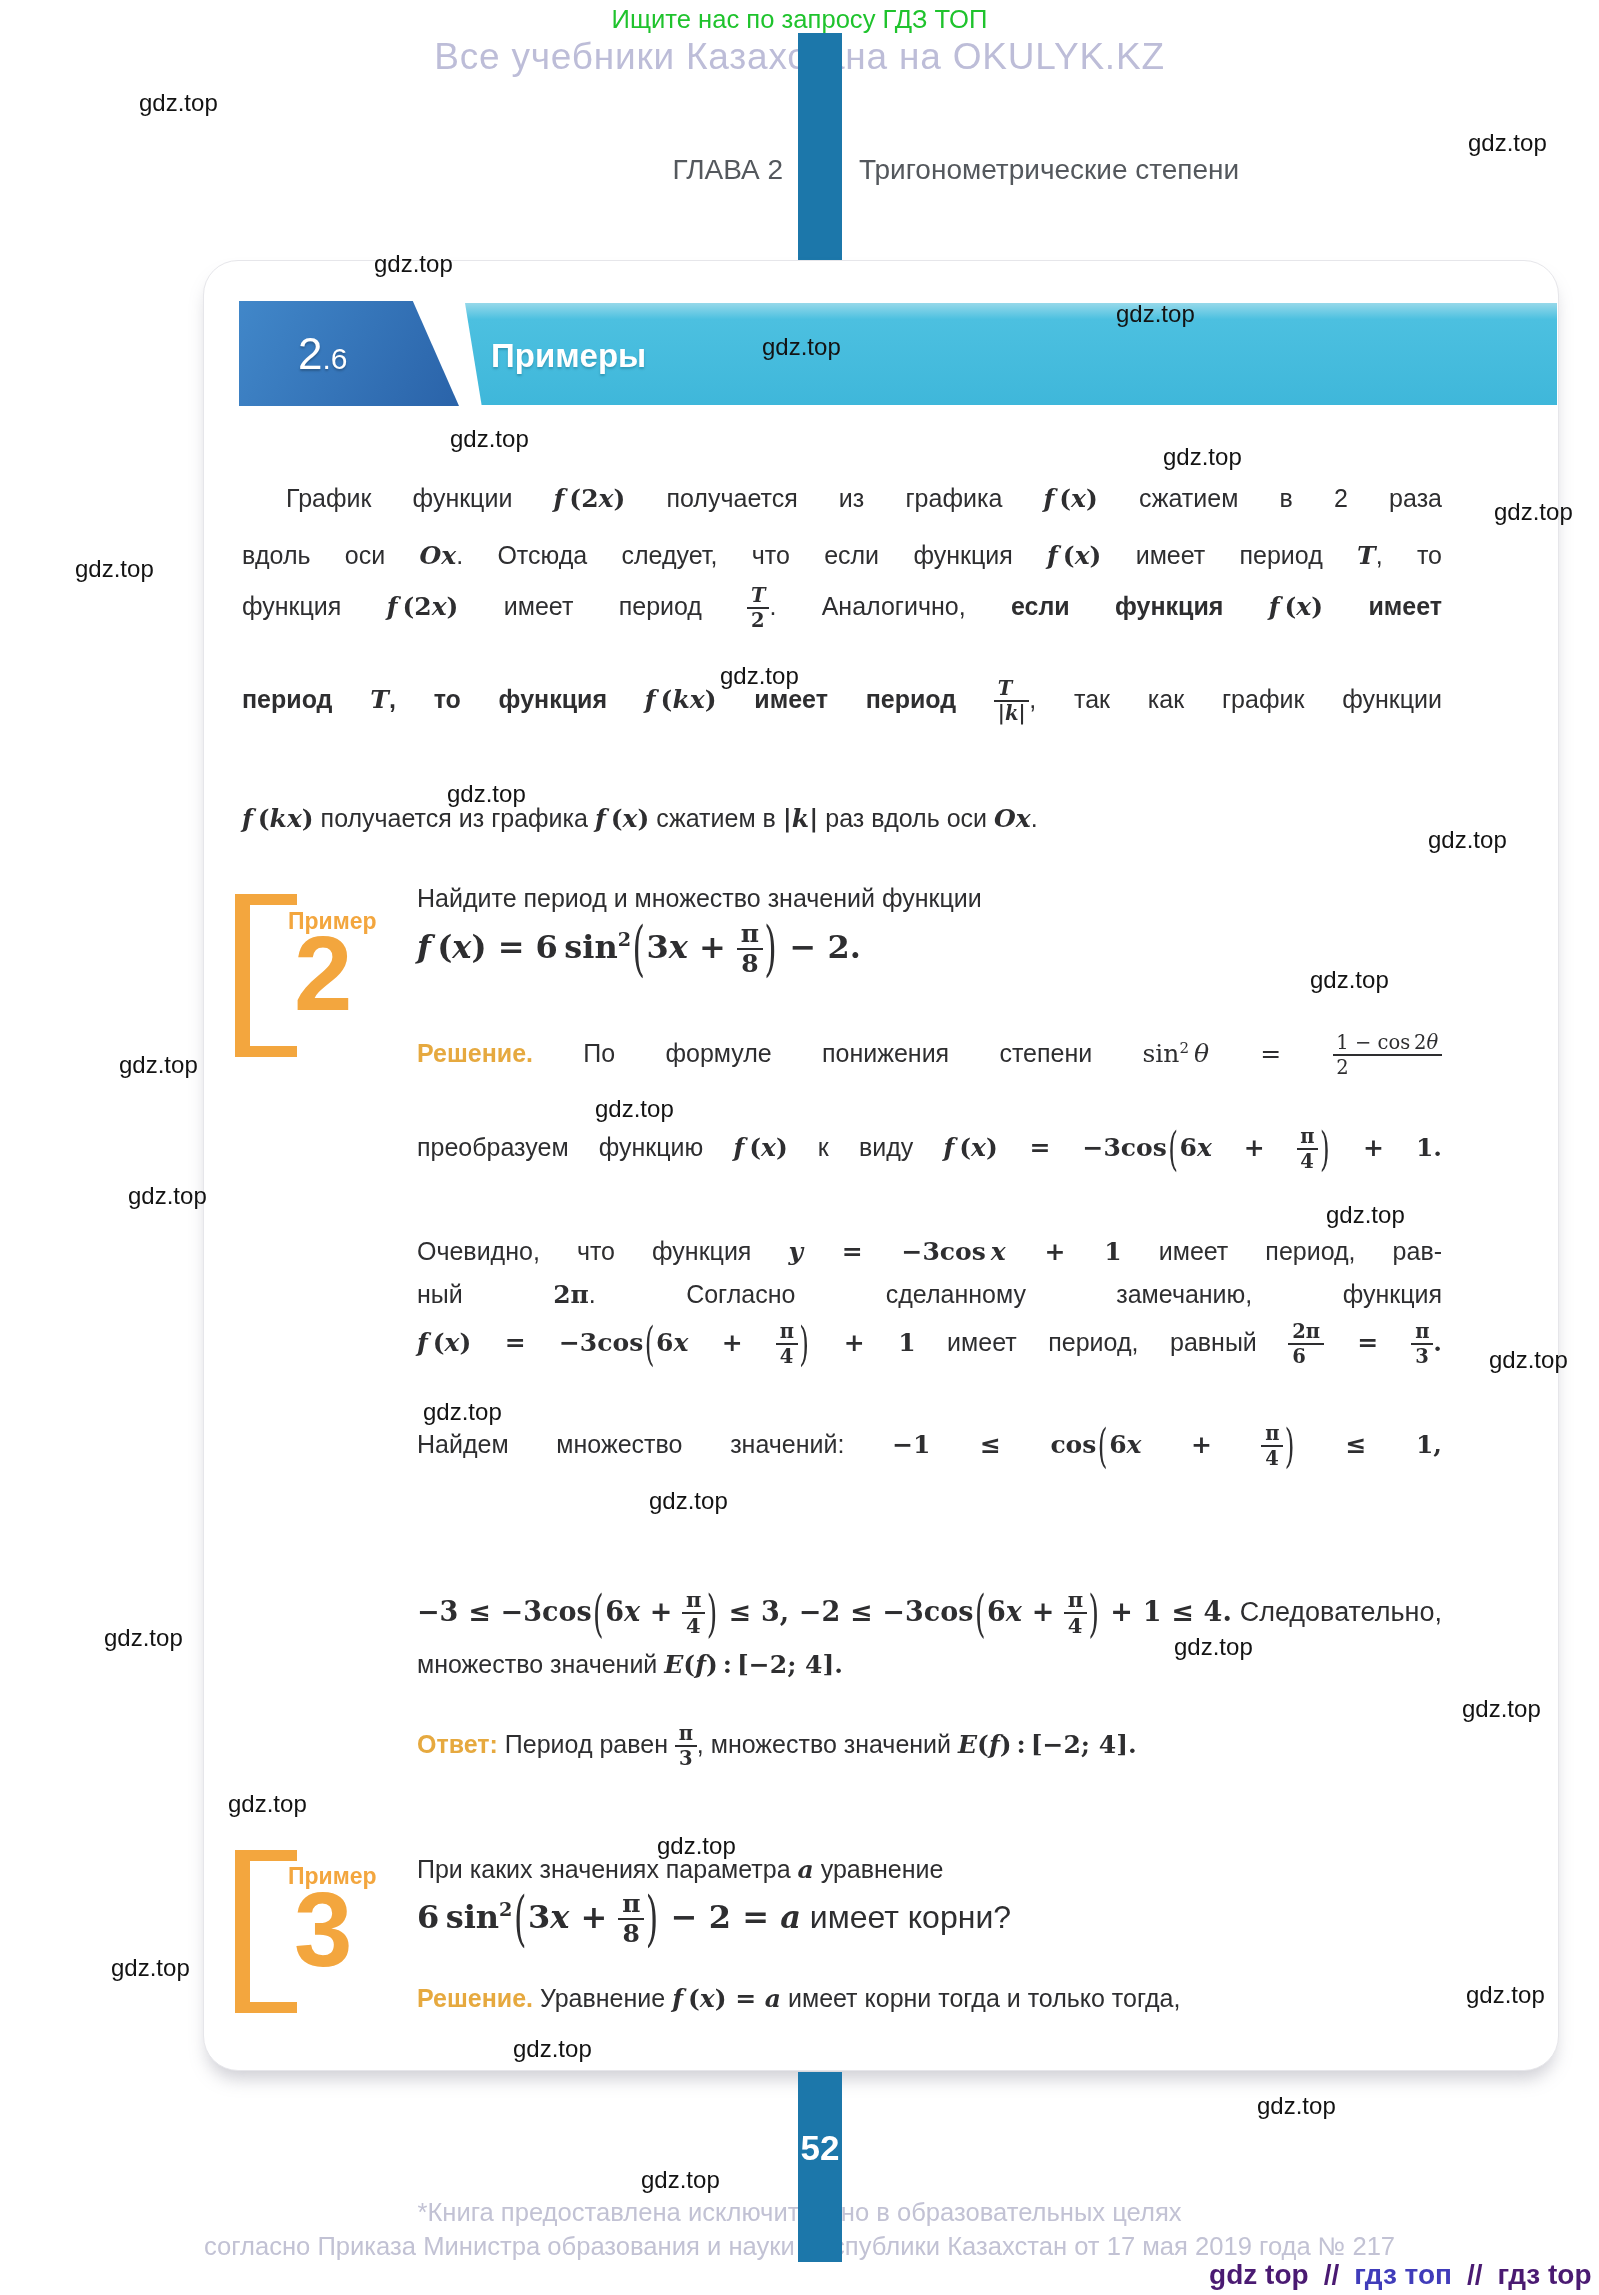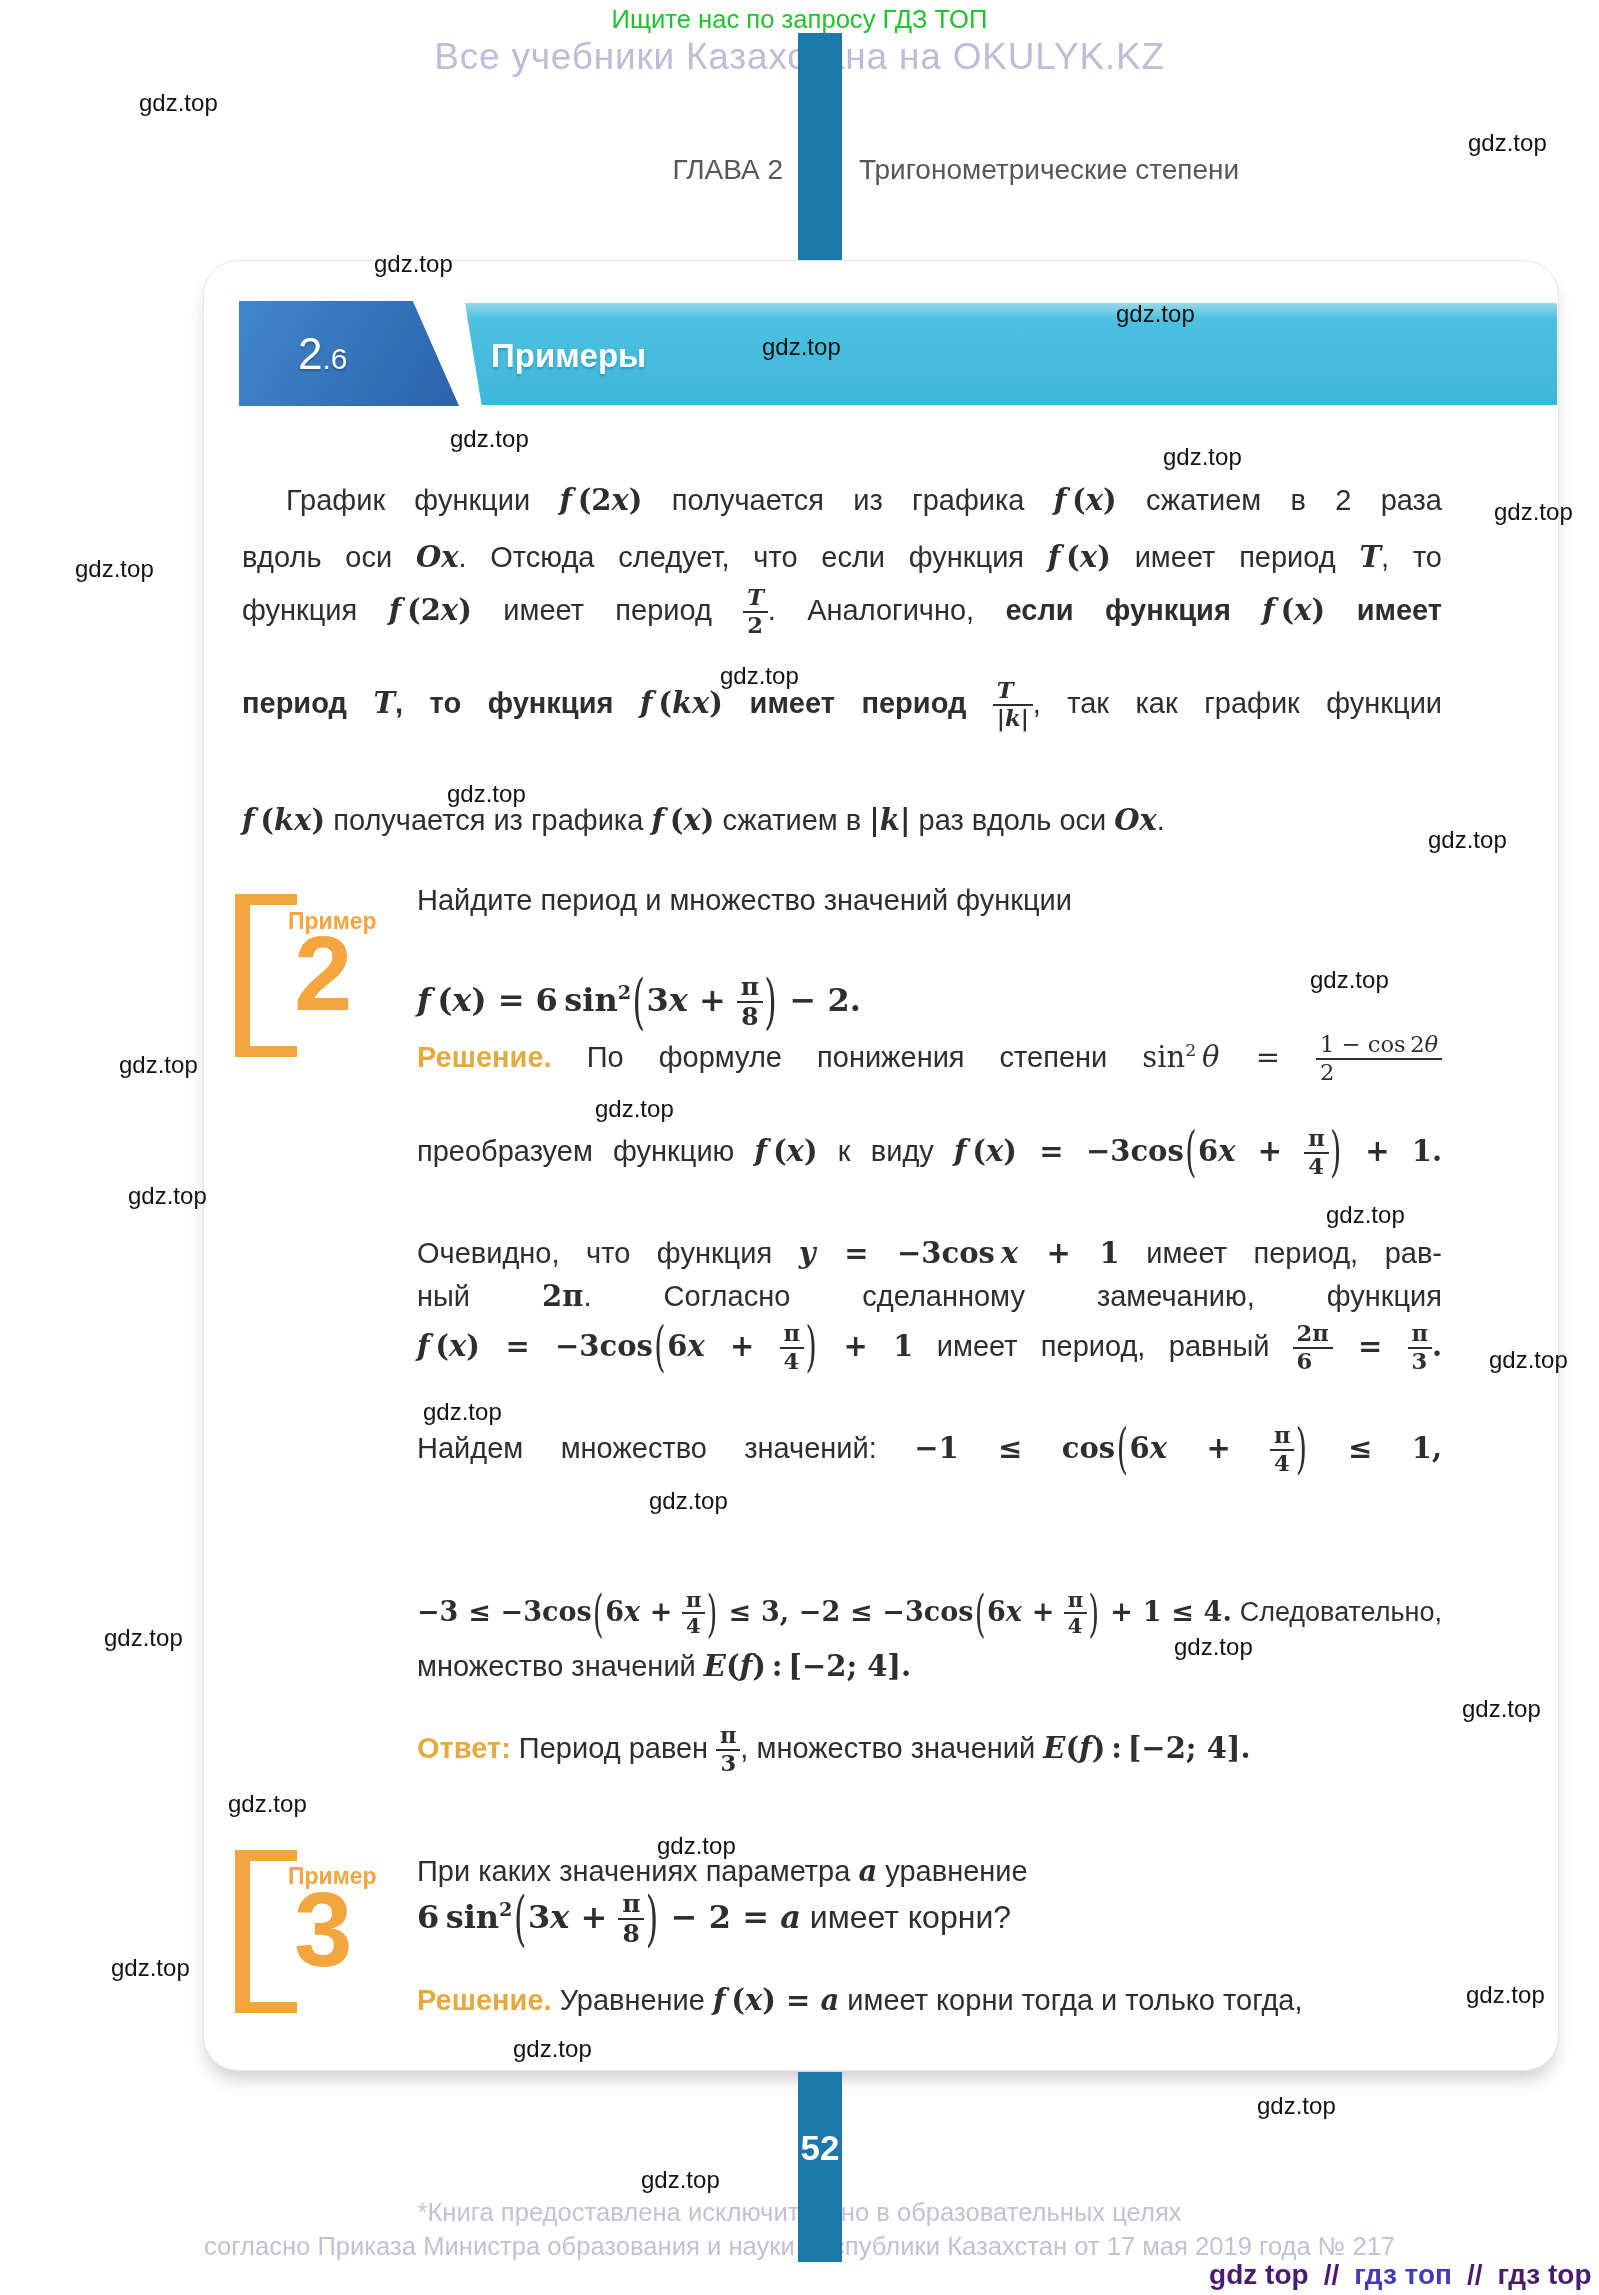--- a/index.html
+++ b/index.html
@@ -35,21 +35,21 @@
   .numbox-text { padding-left:59px; color:#fff; font-weight:normal; font-size:44px;
                  text-shadow:0 1.5px 2.3px rgba(0,0,0,.25); }
   .numbox-sub { font-size:30px; }
   .banner { position:absolute; left:465px; top:303px; width:1092px; height:102px;
             background:linear-gradient(180deg,#96d9ea 0%,#4cc0e0 16%,#3fb7da 100%);
             clip-path:polygon(0 0,100% 0,100% 100%,16.6px 100%); z-index:3; }
   .banner-title { position:absolute; left:491px; top:337px; font-size:33px; font-weight:bold; color:#ffffff;
                   text-shadow:0 1.5px 2.3px rgba(0,70,90,.3); z-index:4; }
 
   
-  .line { position:absolute; font-size:29px; line-height:1.28; color:#2e2e30; z-index:4; }
+  .line { position:absolute; font-size:25px; line-height:1.28; color:#2e2e30; z-index:4; }
   .col-full .line { left:242px; width:1200px; }
   .col-ex .line { left:417px; width:1025px; }
   .just { text-align:justify; text-align-last:justify; }
   .indent { text-indent:44px; }
   .sm { font-size:27px;margin-top:45px; }
   .formula-line { font-size:32px; }
 
   
   .m { font-family:"DejaVu Serif", serif; }
   .m i { font-style:italic; }
@@ -110,21 +110,21 @@
       <div class="line just" style="top: 679px;"><b>период <span class="m"><i>T</i></span>, то функция</b> <span class="m b"><i>f</i> (<i>kx</i>)</span> <b>имеет период</b> <span class="m b"><span class="fr"><span class="fn"><i>T</i></span><span class="fd">|<i>k</i>|</span></span></span>, так как график функции</div>
       <div class="line " style="top: 802px;"><span class="m b"><i>f</i> (<i>kx</i>)</span> получается из графика <span class="m b"><i>f</i> (<i>x</i>)</span> сжатием в <span class="m b">|<i>k</i>|</span> раз вдоль оси <span class="m b"><i>Ox</i></span>.</div>
     </div>
 
   <div class="marker-bracket" id="ex2-bracket" style="top: 894px;"></div>
   <div class="marker-label" id="ex2-label" style="top: 908px;">Пример</div>
   <div class="marker-num" id="ex2-num" style="top: 921px;">2</div>
 
   <div class="col-ex" id="ex2-lines">
       <div class="line " style="top: 882px;">Найдите период и множество значений функции</div>
-      <div class="line formula-line" style="top: 974px;"><span class="m b"><i>f</i> (<i>x</i>) = 6 sin<sup>2</sup><span class="bp">(</span>3<i>x</i> + <span class="fr"><span class="fn">π</span><span class="fd">8</span></span><span class="bp">)</span> − 2.</span></div>
+      <div class="line formula-line" style="top: 921px;"><span class="m b"><i>f</i> (<i>x</i>) = 6 sin<sup>2</sup><span class="bp">(</span>3<i>x</i> + <span class="fr"><span class="fn">π</span><span class="fd">8</span></span><span class="bp">)</span> − 2.</span></div>
       <div class="line just" style="top: 1033px;"><span class="lbl b">Решение.</span> По формуле понижения степени <span class="m">sin<sup>2</sup> <i>θ</i> = <span class="fr"><span class="fn">1 − cos 2<i>θ</i></span><span class="fd">2</span></span></span></div>
       <div class="line just" style="top: 1127px;">преобразуем функцию <span class="m b"><i>f</i> (<i>x</i>)</span> к виду <span class="m b"><i>f</i> (<i>x</i>) = −3cos<span class="bp">(</span>6<i>x</i> + <span class="fr"><span class="fn">π</span><span class="fd">4</span></span><span class="bp">)</span> + 1.</span></div>
       <div class="line just" style="top: 1235px;">Очевидно, что функция <span class="m b"><i>y</i> = −3cos <i>x</i> + 1</span> имеет период, рав-</div>
       <div class="line just" style="top: 1278px;">ный <span class="m b">2π</span>. Согласно сделанному замечанию, функция</div>
       <div class="line just" style="top: 1322px;"><span class="m b"><i>f</i> (<i>x</i>) = −3cos<span class="bp">(</span>6<i>x</i> + <span class="fr"><span class="fn">π</span><span class="fd">4</span></span><span class="bp">)</span> + 1</span> имеет период, равный <span class="m b"><span class="fr"><span class="fn">2π</span><span class="fd">6</span></span> = <span class="fr"><span class="fn">π</span><span class="fd">3</span></span>.</span></div>
       <div class="line just" style="top: 1424px;">Найдем множество значений: <span class="m b">−1 ≤ cos<span class="bp">(</span>6<i>x</i> + <span class="fr"><span class="fn">π</span><span class="fd">4</span></span><span class="bp">)</span> ≤ 1,</span></div>
       <div class="line just sm" style="top: 1544px;"><span class="m b">−3 ≤ −3cos<span class="bp">(</span>6<i>x</i> + <span class="fr"><span class="fn">π</span><span class="fd">4</span></span><span class="bp">)</span> ≤ 3, −2 ≤ −3cos<span class="bp">(</span>6<i>x</i> + <span class="fr"><span class="fn">π</span><span class="fd">4</span></span><span class="bp">)</span> + 1 ≤ 4.</span> Следовательно,</div>
       <div class="line " style="top: 1648px;">множество значений <span class="m b"><i>E</i>(<i>f</i>) : [−2; 4].</span></div>
       <div class="line " style="top: 1724px;"><span class="lbl b">Ответ:</span> Период равен <span class="m b"><span class="fr"><span class="fn">π</span><span class="fd">3</span></span></span>, множество значений <span class="m b"><i>E</i>(<i>f</i>) : [−2; 4].</span></div>
     </div>

